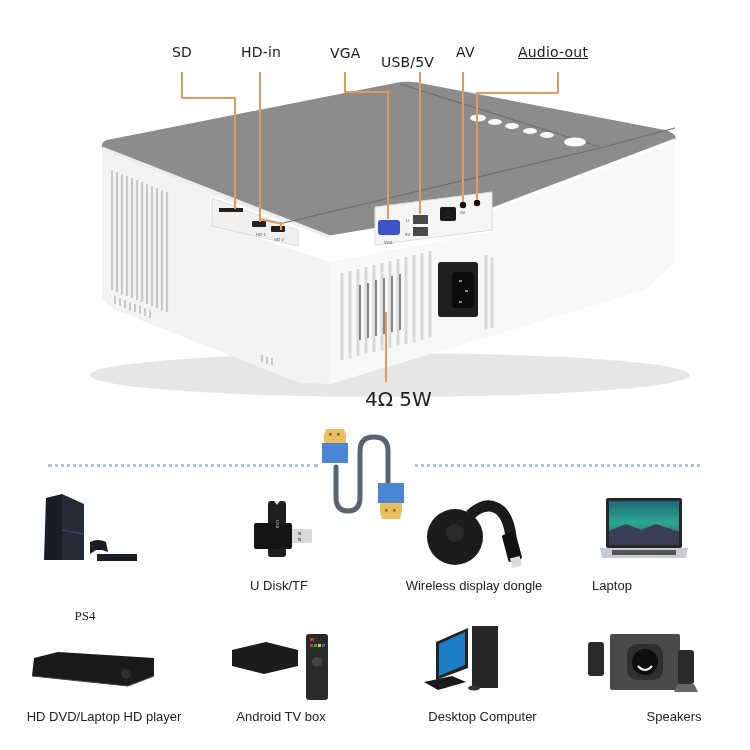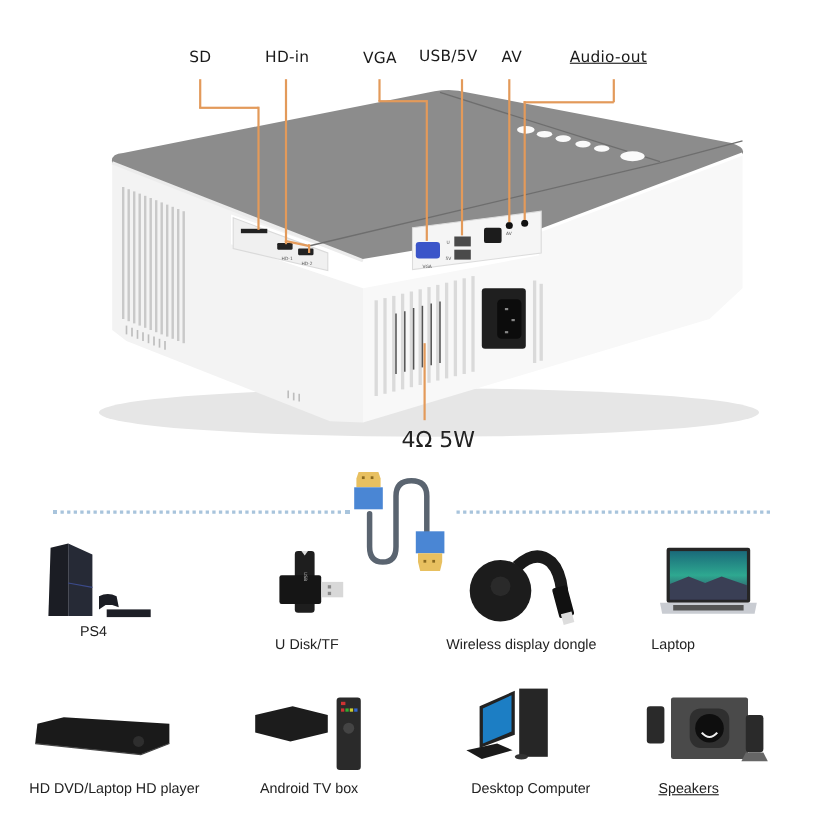--- a/index.html
+++ b/index.html
@@ -138,21 +138,21 @@
 
 <div class="line" style="left:557px;top:72px;width:1.5px;height:21px;"></div>
 <div class="line" style="left:476px;top:92px;width:82px;height:1.5px;"></div>
 <div class="line" style="left:476px;top:92px;width:1.5px;height:108px;"></div>
 
 <div class="line" style="left:385px;top:312px;width:1.5px;height:70px;"></div>
 
 <div class="port-label" style="left:172px;top:44px;">SD</div>
 <div class="port-label" style="left:241px;top:44px;">HD-in</div>
 <div class="port-label" style="left:330px;top:45px;">VGA</div>
-<div class="port-label" style="left:381px;top:43px;">USB/5V</div>
+<div class="port-label" style="left:381px;top:54px;">USB/5V</div>
 <div class="port-label" style="left:456px;top:44px;">AV</div>
 <div class="port-label" style="left:518px;top:44px;text-decoration:underline;">Audio-out</div>
 
 <div class="spk-label" style="left:365px;top:387px;">4Ω 5W</div>
 
 <div class="dotline" style="left:48px;width:270px;"></div>
 <div class="dotline" style="left:415px;width:285px;"></div>
 
 <svg class="abs" style="left:318px;top:425px;" width="100" height="100" viewBox="0 0 100 100">
   <path d="M18 42 L18 72 Q18 86 30 86 Q42 86 42 72 L42 26 Q42 12 56 12 Q70 12 70 26 L70 60" stroke="#5a6470" stroke-width="5" fill="none" stroke-linecap="round"></path>
@@ -197,21 +197,21 @@
         <stop offset="0.5" stop-color="#2ea890"></stop>
         <stop offset="1" stop-color="#335"></stop>
       </linearGradient>
     </defs>
   <rect x="13" y="5" width="70" height="44" fill="url(#sky)"></rect>
   <path d="M13 35 L30 28 L45 34 L60 28 L83 36 L83 49 L13 49 Z" fill="#3a3f55"></path>
   <path d="M4 52 L92 52 L90 62 L6 62 Z" fill="#c9ccd2"></path>
   <rect x="16" y="54" width="64" height="5" fill="#555"></rect>
 </svg>
 
-<div class="dev-label" style="left:85px;top:566px;">PS4</div>
+<div class="dev-label" style="left:85px;top:608px;font-family:Liberation Serif, serif;">PS4</div>
 <div class="dev-label" style="left:279px;top:578px;text-align:center;">U Disk/TF</div>
 <div class="dev-label" style="left:474px;top:578px;">Wireless display dongle</div>
 <div class="dev-label" style="left:612px;top:578px;">Laptop</div>
 
 <svg class="dev" style="left:28px;top:648px;" width="128" height="40" viewBox="0 0 128 40">
   <path d="M6 10 L30 4 L126 10 L126 28 L100 38 L4 28 Z" fill="#1a1a1a"></path>
   <path d="M4 28 L100 38 L126 28" stroke="#444" stroke-width="1" fill="none"></path>
   <circle cx="98" cy="26" r="5" fill="#2e2e2e"></circle>
 </svg>
 <svg class="dev" style="left:228px;top:632px;" width="108" height="70" viewBox="0 0 108 70">
@@ -237,13 +237,13 @@
   <rect x="45" y="14" width="36" height="36" rx="10" fill="#2f2f2f"></rect>
   <circle cx="63" cy="32" r="13" fill="#0e0e0e"></circle>
   <path d="M56 36 Q63 44 70 36" stroke="#eee" stroke-width="2" fill="none"></path>
   <rect x="96" y="20" width="16" height="34" rx="3" fill="#2a2a2a"></rect>
   <path d="M96 54 L112 54 L116 62 L92 62 Z" fill="#666"></path>
 </svg>
 
 <div class="dev-label" style="left:104px;top:709px;">HD DVD/Laptop HD player</div>
 <div class="dev-label" style="left:281px;top:709px;">Android TV box</div>
 <div class="dev-label" style="left:475px;top:709px;padding-left:15px;">Desktop Computer</div>
-<div class="dev-label" style="left:626px;top:709px;text-decoration:underline;">Speakers</div>
+<div class="dev-label" style="left:674px;top:709px;">Speakers</div>
 
 </body></html>

